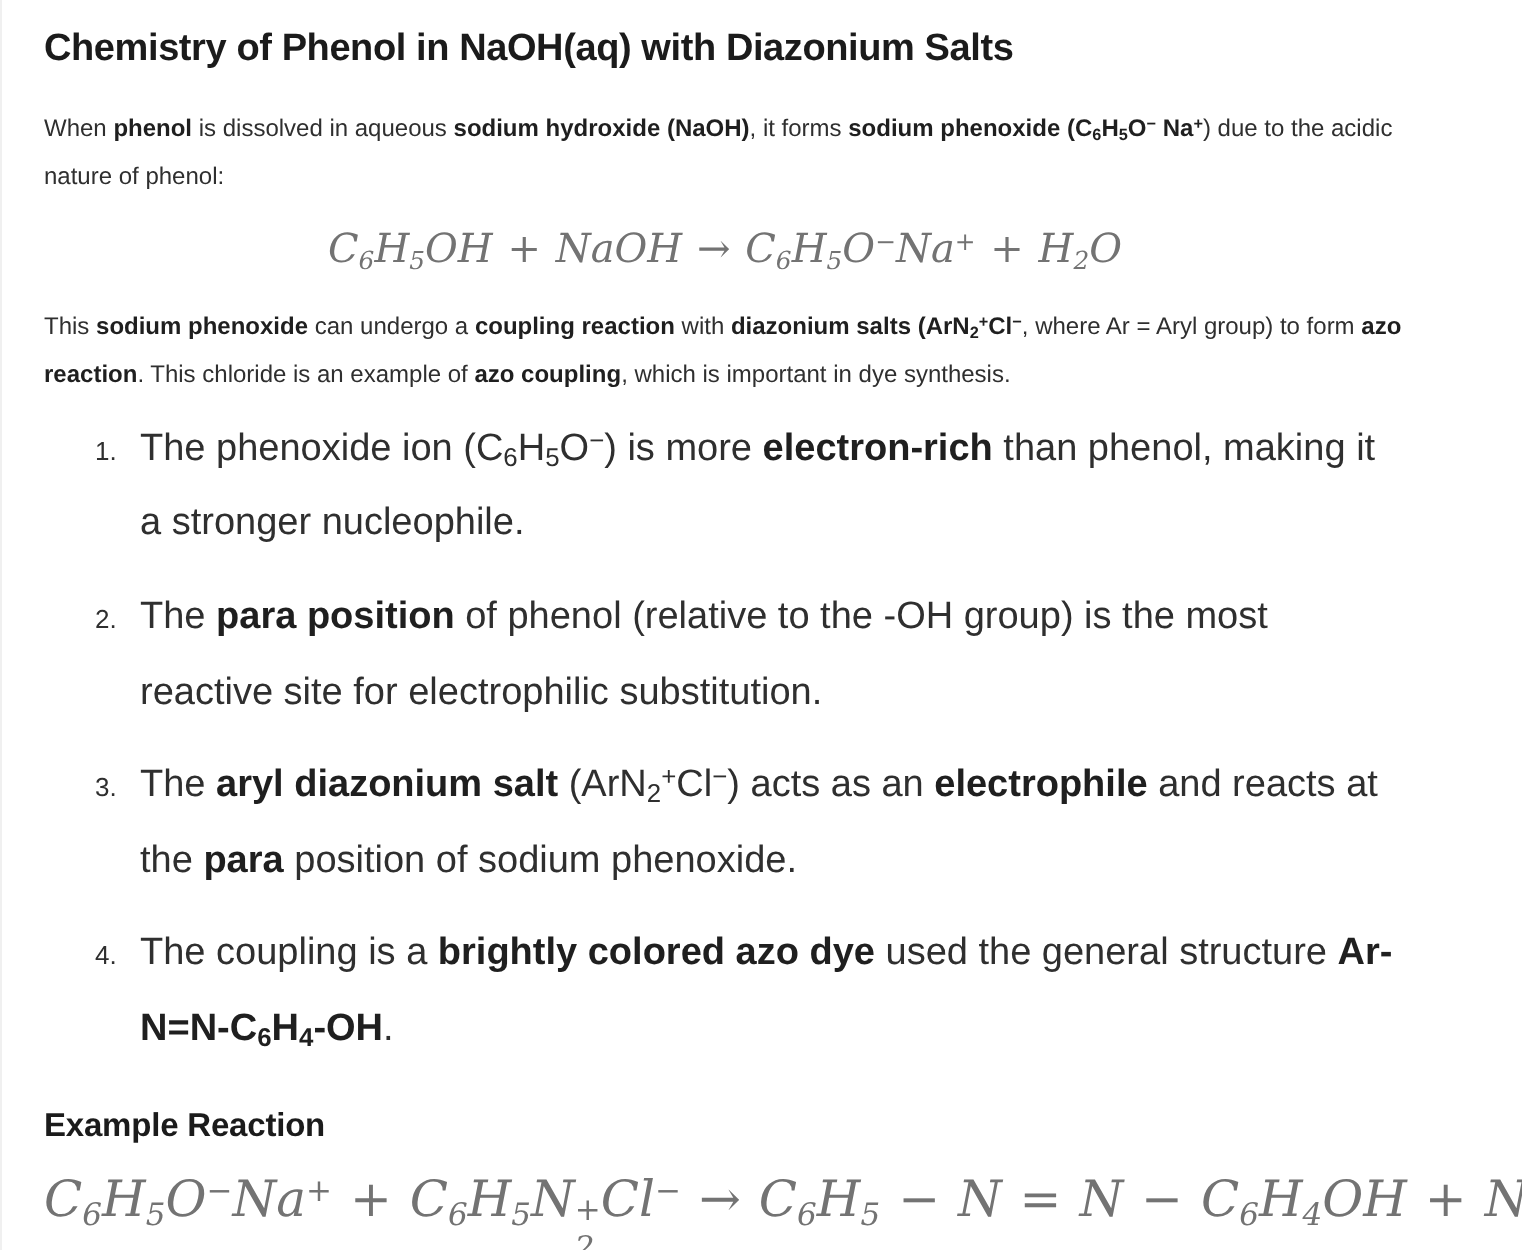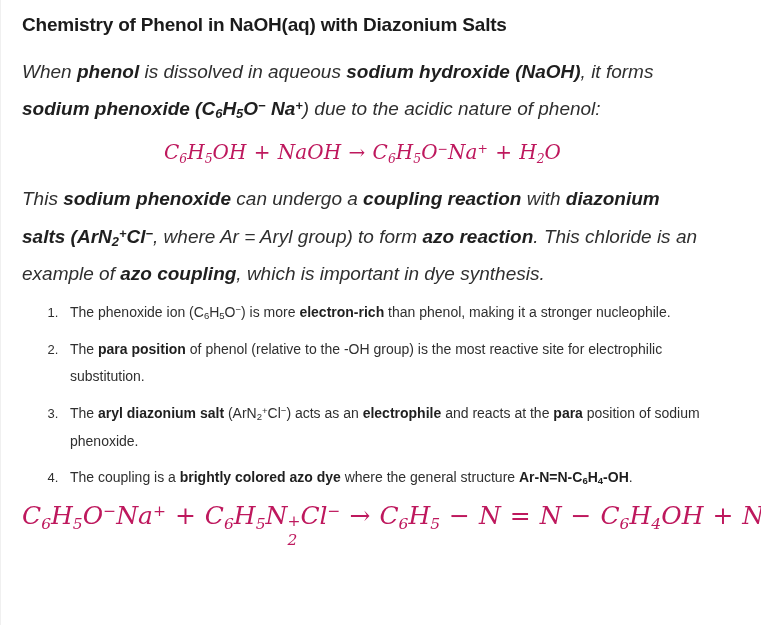--- a/index.html
+++ b/index.html
@@ -42,59 +42,58 @@
   }
   h2.section-title {
     font-size: 16.5px;
     font-weight: bold;
     color: #1b1b1b;
     margin: 20px 0 12px 0;
     letter-spacing: -0.1px;
     line-height: 1.2;
   }
   p.body {
-    font-size: 19px;
+    font-size: 12px;
     line-height: 1.98;
     margin: 0 0 6px 0;
     color: #2f2f2f;
     max-width: 735px;
-    font-style: italic;
   }
   p.lead { margin-bottom: 4px; }
   p.tight { margin-bottom: 2px; }
 
   b, strong { font-weight: bold; color: #1f1f1f; }
 
   sub { font-size: 0.68em; vertical-align: -0.22em; line-height: 0; }
   sup { font-size: 0.68em; vertical-align: 0.42em; line-height: 0; }
 
   ol.steps {
     margin: 0 0 4px 0;
     padding-left: 40px;
     list-style-position: outside;
   }
   ol.steps > li {
-    font-size: 14px;
+    font-size: 19px;
     line-height: 1.98;
     color: #2f2f2f;
     margin-bottom: 9px;
     padding-left: 8px;
     max-width: 700px;
   }
   ol.steps > li::marker {
     font-size: 13px;
     color: #2f2f2f;
   }
 
   .equation {
     text-align: center;
     font-family: "DejaVu Serif", "Liberation Serif", serif;
     font-style: italic;
     font-size: 20px;
-    color: #be185d;
+    color: #737373;
     margin: 12px 0 16px 0;
     white-space: nowrap;
   }
   .equation .op {
     font-style: normal;
     padding: 0 1px;
   }
   .equation sub {
     font-size: 0.62em;
     vertical-align: -0.3em;
@@ -157,24 +156,25 @@
     <li>
       <span>The phenoxide ion (C</span><sub>6</sub><span>H</span><sub>5</sub><span>O</span><sup>−</sup><span>) is more </span><b>electron-rich</b><span> than phenol, making it a stronger nucleophile.</span>
     </li>
     <li>
       <span>The </span><b>para position</b><span> of phenol (relative to the -OH group) is the most reactive site for electrophilic substitution.</span>
     </li>
     <li>
       <span>The </span><b>aryl diazonium salt</b><span> (ArN</span><sub>2</sub><sup>+</sup><span>Cl</span><sup>−</sup><span>) acts as an </span><b>electrophile</b><span> and reacts at the </span><b>para</b><span> position of sodium phenoxide.</span>
     </li>
     <li>
-      <span>The coupling is a </span><b>brightly colored azo dye</b><span> where the general structure </span><b><span>Ar-N=N-C</span><sub>6</sub><span>H</span><sub>4</sub><span>-OH</span></b><span>.</span>
+      <span>The coupling is a </span><b>brightly colored azo dye</b><span> used the general structure </span><b><span>Ar-N=N-C</span><sub>6</sub><span>H</span><sub>4</sub><span>-OH</span></b><span>.</span>
     </li>
   </ol>
 
+  <h2 class="section-title">Example Reaction</h2>
 
 
   <div class="equation eq2">
     <span>C</span><sub>6</sub><span>H</span><sub>5</sub><span>O</span><sup>−</sup><span>Na</span><sup>+</sup>
     <span class="op">+</span>
     <span>C</span><sub>6</sub><span>H</span><sub>5</sub><span>N</span><span class="stack"><span class="s-sup">+</span><span class="s-sub">2</span></span><span>Cl</span><sup>−</sup>
     <span class="op">→</span>
     <span>C</span><sub>6</sub><span>H</span><sub>5</sub>
     <span class="op">−</span>
     <span>N</span>

